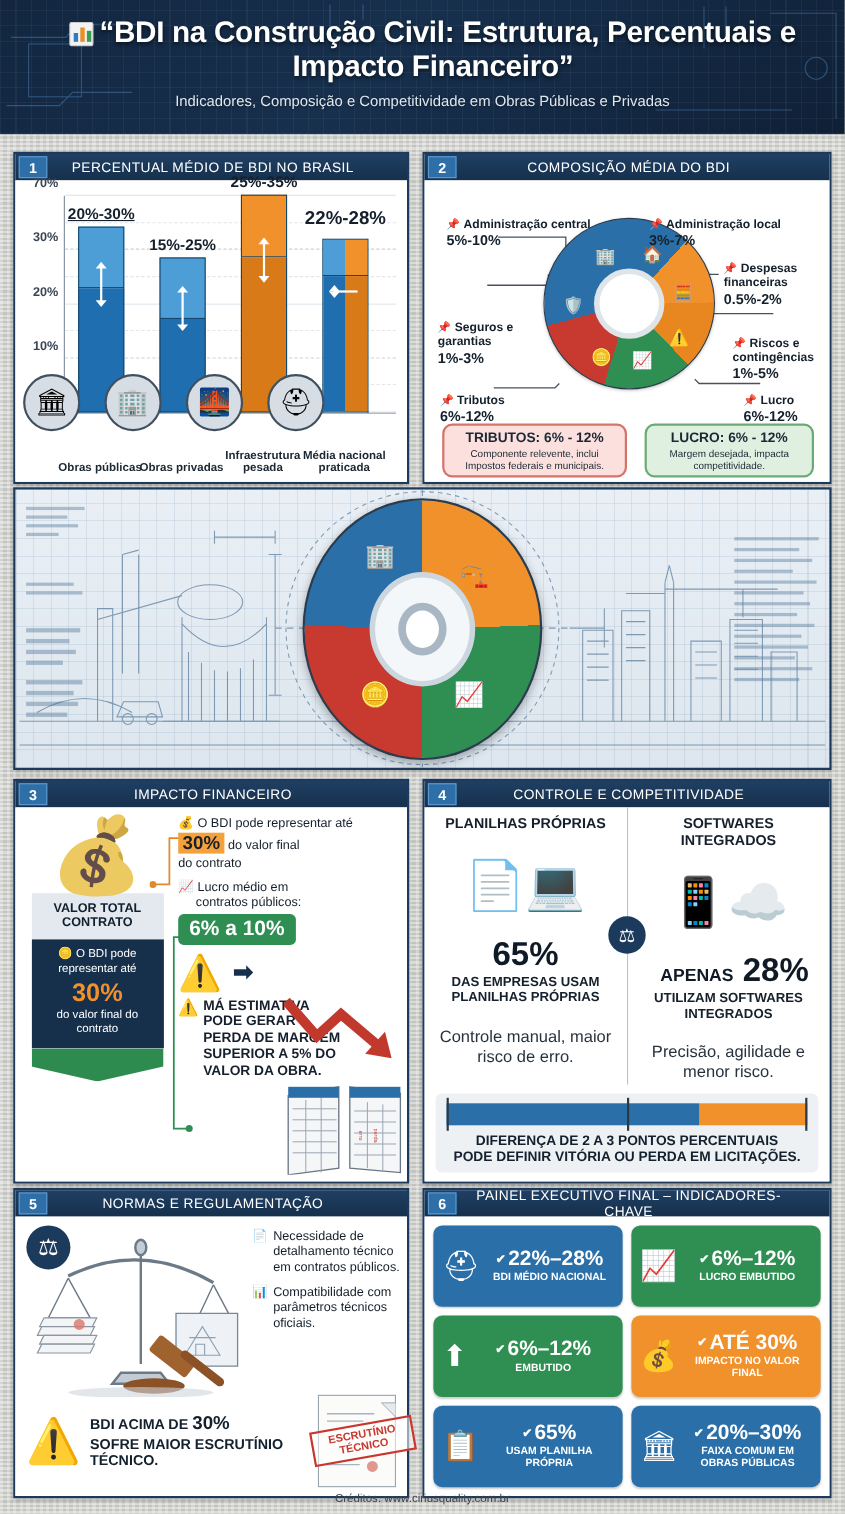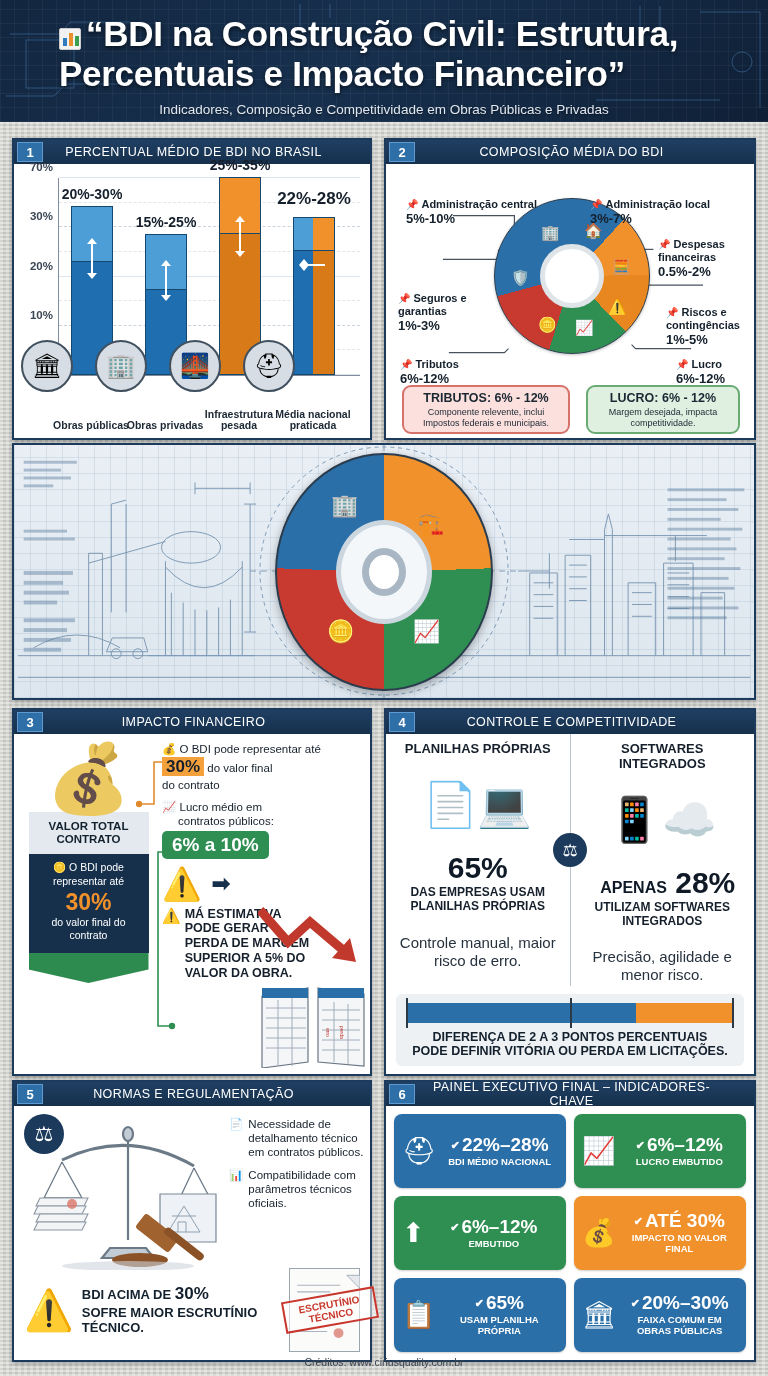--- a/index.html
+++ b/index.html
@@ -24,22 +24,22 @@
     position: absolute; left: 0; top: 0; width: 768px; height: 122px;
     background:
       repeating-linear-gradient(0deg, rgba(255,255,255,.045) 0 1px, transparent 1px 14px),
       repeating-linear-gradient(90deg, rgba(255,255,255,.045) 0 1px, transparent 1px 14px),
       linear-gradient(135deg, #12263f 0%, #17304e 45%, #0f2036 100%);
     overflow: hidden;
   }
   .hdr-deco { position:absolute; stroke:#4a7fb5; stroke-width:1; fill:none; opacity:.5; }
   .header h1 {
     position: relative; z-index: 3;
-    color: #ffffff; font-size: 35px; font-weight: bold; line-height: 1.14;
-    text-align: left; padding: 14px 40px 0 59px; letter-spacing: -.3px;
+    color: #ffffff; font-size: 27px; font-weight: bold; line-height: 1.14;
+    text-align: center; padding: 14px 40px 0 59px; letter-spacing: -.3px;
     text-shadow: 0 2px 4px rgba(0,0,0,.6);
   }
   .header h1 .chart-ico {
     display:inline-block; vertical-align:-4px; width:22px; height:22px; margin-right:5px;
     background:#f2f2f2; border:1px solid #ccc; border-radius:2px; position:relative;
   }
   .header h1 .chart-ico i { position:absolute; bottom:3px; width:4px; display:block; }
   .header h1 .chart-ico i:nth-child(1){ left:3px;  height:8px;  background:#2f7bbf; }
   .header h1 .chart-ico i:nth-child(2){ left:9px;  height:13px; background:#e8902c; }
   .header h1 .chart-ico i:nth-child(3){ left:15px; height:10px; background:#3a9e4f; }
@@ -245,21 +245,21 @@
           <div class="gridline solid" style="bottom: 100%;">
             <div class="ytick" style="bottom: -1px;">70%</div>
           </div>
           <div class="gridline" style="bottom: 12.5%; opacity: 0.55;"></div>
           <div class="gridline" style="bottom: 37.5%; opacity: 0.55;"></div>
           <div class="gridline" style="bottom: 62.5%; opacity: 0.55;"></div>
           <div class="gridline" style="bottom: 87.5%; opacity: 0.55;"></div>
           <div class="bar" style="left: 12px; height: 169.5px;">
             <div class="seg-top" style="top: 0px; height: 33.3333%; background: rgb(77, 158, 214); border: 1px solid rgb(21, 72, 111);"></div>
             <div class="seg-bot" style="height: 66.6667%; background: rgb(31, 110, 176); border-top: none; border-right: 1px solid rgb(21, 72, 111); border-bottom: 1px solid rgb(21, 72, 111); border-left: 1px solid rgb(21, 72, 111); border-image: initial;"></div>
-            <div class="rangelbl" style="bottom: calc(100% + 4px);">20%-30%</div>
+            <div class="rangelbl" style="bottom: calc(100% + 4px); text-decoration: underline;">20%-30%</div>
             <div class="arrow" style="top: 22%; height: 18.6667%;"></div>
           </div>
           <div class="bar" style="left: 86px; height: 141.25px;">
             <div class="seg-top" style="top: 0px; height: 40%; background: rgb(77, 158, 214); border: 1px solid rgb(21, 72, 111);"></div>
             <div class="seg-bot" style="height: 60%; background: rgb(31, 110, 176); border-top: none; border-right: 1px solid rgb(21, 72, 111); border-bottom: 1px solid rgb(21, 72, 111); border-left: 1px solid rgb(21, 72, 111); border-image: initial;"></div>
             <div class="rangelbl" style="bottom: calc(100% + 4px);">15%-25%</div>
             <div class="arrow" style="top: 22%; height: 22.4%;"></div>
           </div>
           <div class="bar" style="left: 160px; height: 197.75px;">
             <div class="seg-top" style="top: 0px; height: 28.5714%; background: rgb(240, 145, 44); border: 1px solid rgb(21, 72, 111);"></div>

